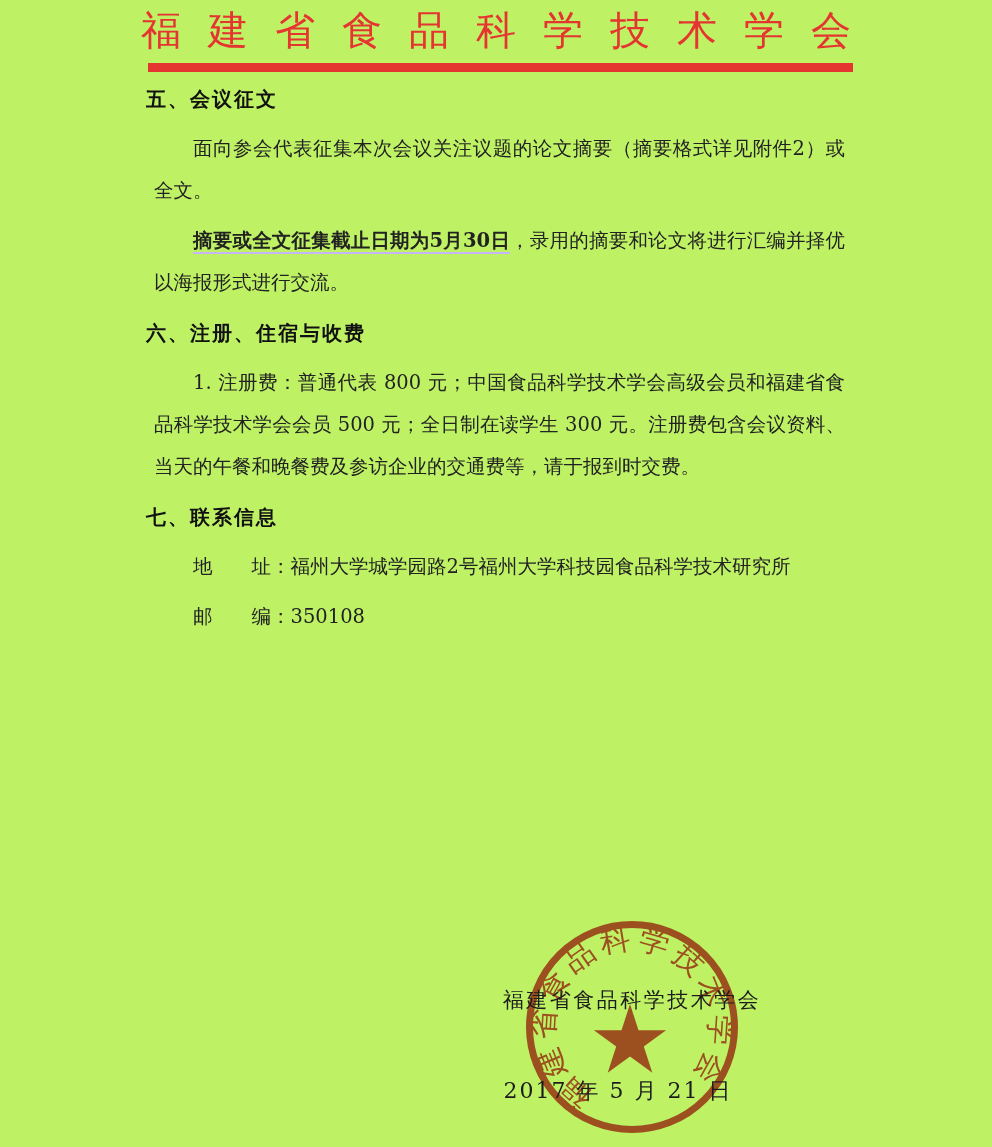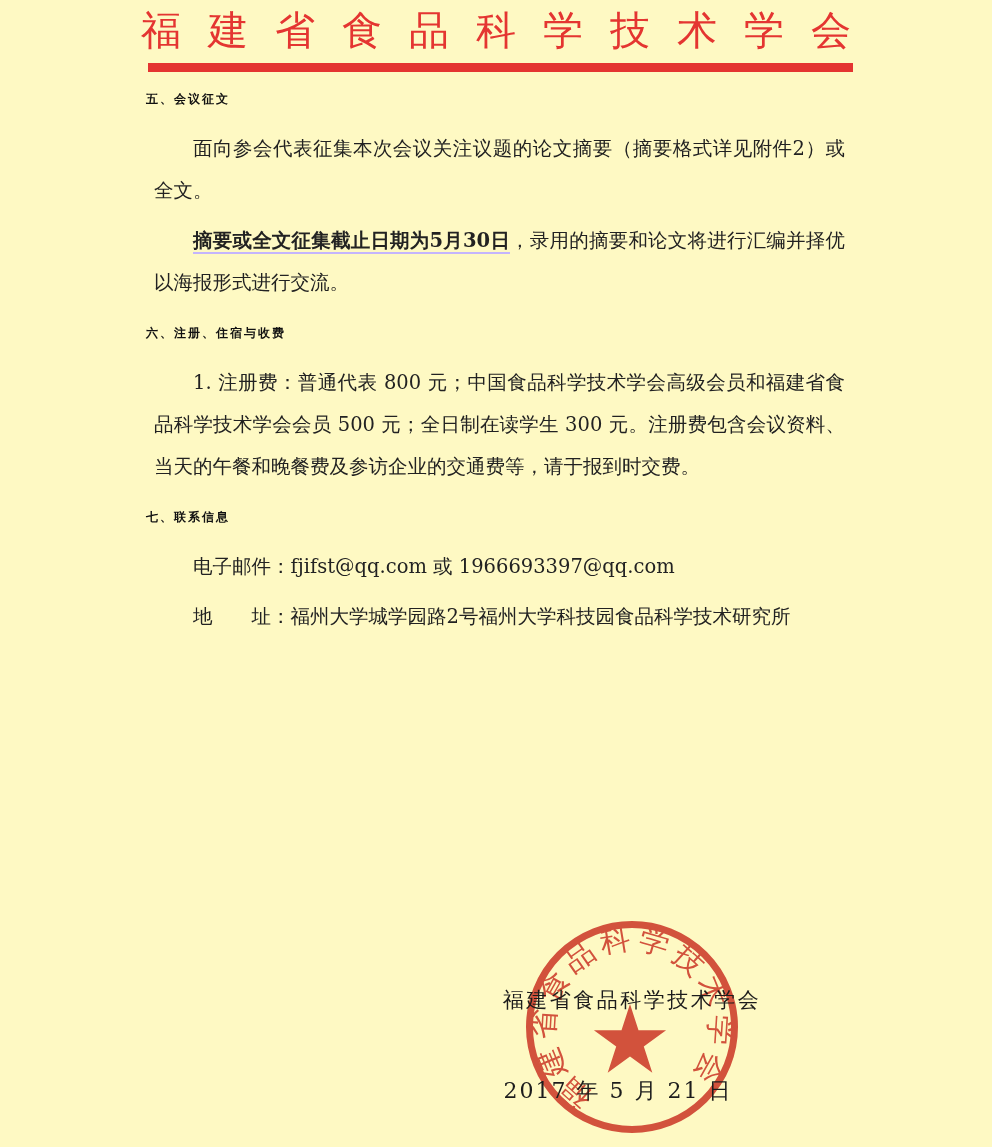--- a/index.html
+++ b/index.html
@@ -5,21 +5,21 @@
   :root{
     --accent:#e43531;
     --stamp:#cf453f;
     --text:#222222;
   }
   *{box-sizing:border-box;}
   html,body{margin:0;padding:0;background:#ffffff;}
   .page{
     position:relative;
     width:992px;height:1147px;
-    background:#fef9c3;
+    background:#bef264;
     overflow:hidden;
     font-family:"DejaVu Serif","Liberation Serif",serif;
     color:var(--text);
   }
   
   .org-title{
     margin:8px 0 0 0;
     text-align:center;
     font-size:40px;
     line-height:44px;
@@ -36,21 +36,21 @@
   }
   
   .content{
     margin:6px 0 0 146px;
     width:707px;
     font-size:19.5px;
     line-height:42px;
     text-align:justify;
   }
   .content .sec-heading{
-    font-size:12px;
+    font-size:20px;
     font-weight:700;
     margin:0;
     line-height:42px;
     color:#111111;
     text-align:left;
     letter-spacing:2px;
   }
   .content p{margin:8px;}
   .content p.indent{text-indent:2em;}
   .bold-underline{
@@ -99,22 +99,22 @@
   <div class="content">
 
     <h2 class="sec-heading">五、会议征文</h2>
     <p class="indent">面向参会代表征集本次会议关注议题的论文摘要（摘要格式详见附件2）或全文。</p>
     <p class="indent"><span class="bold-underline">摘要或全文征集截止日期为5月30日</span><span>，录用的摘要和论文将进行汇编并择优以海报形式进行交流。</span></p>
 
     <h2 class="sec-heading">六、注册、住宿与收费</h2>
     <p class="indent">1. 注册费：普通代表 800 元；中国食品科学技术学会高级会员和福建省食品科学技术学会会员 500 元；全日制在读学生 300 元。注册费包含会议资料、当天的午餐和晚餐费及参访企业的交通费等，请于报到时交费。</p>
 
     <h2 class="sec-heading">七、联系信息</h2>
-    <p class="indent">电子邮件：fjifst@qq.com 或 1966693397@qq.com</p>
     <p class="indent">地　　址：福州大学城学园路2号福州大学科技园食品科学技术研究所</p>
+    <p class="indent">邮　　编：350108</p>
 
   </div>
 
   <svg class="stamp" viewBox="0 0 220 220" aria-hidden="true">
     <circle class="stamp-ring" cx="110" cy="110" r="102.5"></circle>
     <g transform="rotate(-6 110 110)">
       <path id="sealArc" d="M 65.3 173.9 A 78 78 0 1 1 154.7 173.9" fill="none"></path>
       <text class="stamp-text" lengthAdjust="spacing">
         <textPath href="#sealArc" startOffset="0">福建省食品科学技术学会</textPath>
       </text>

